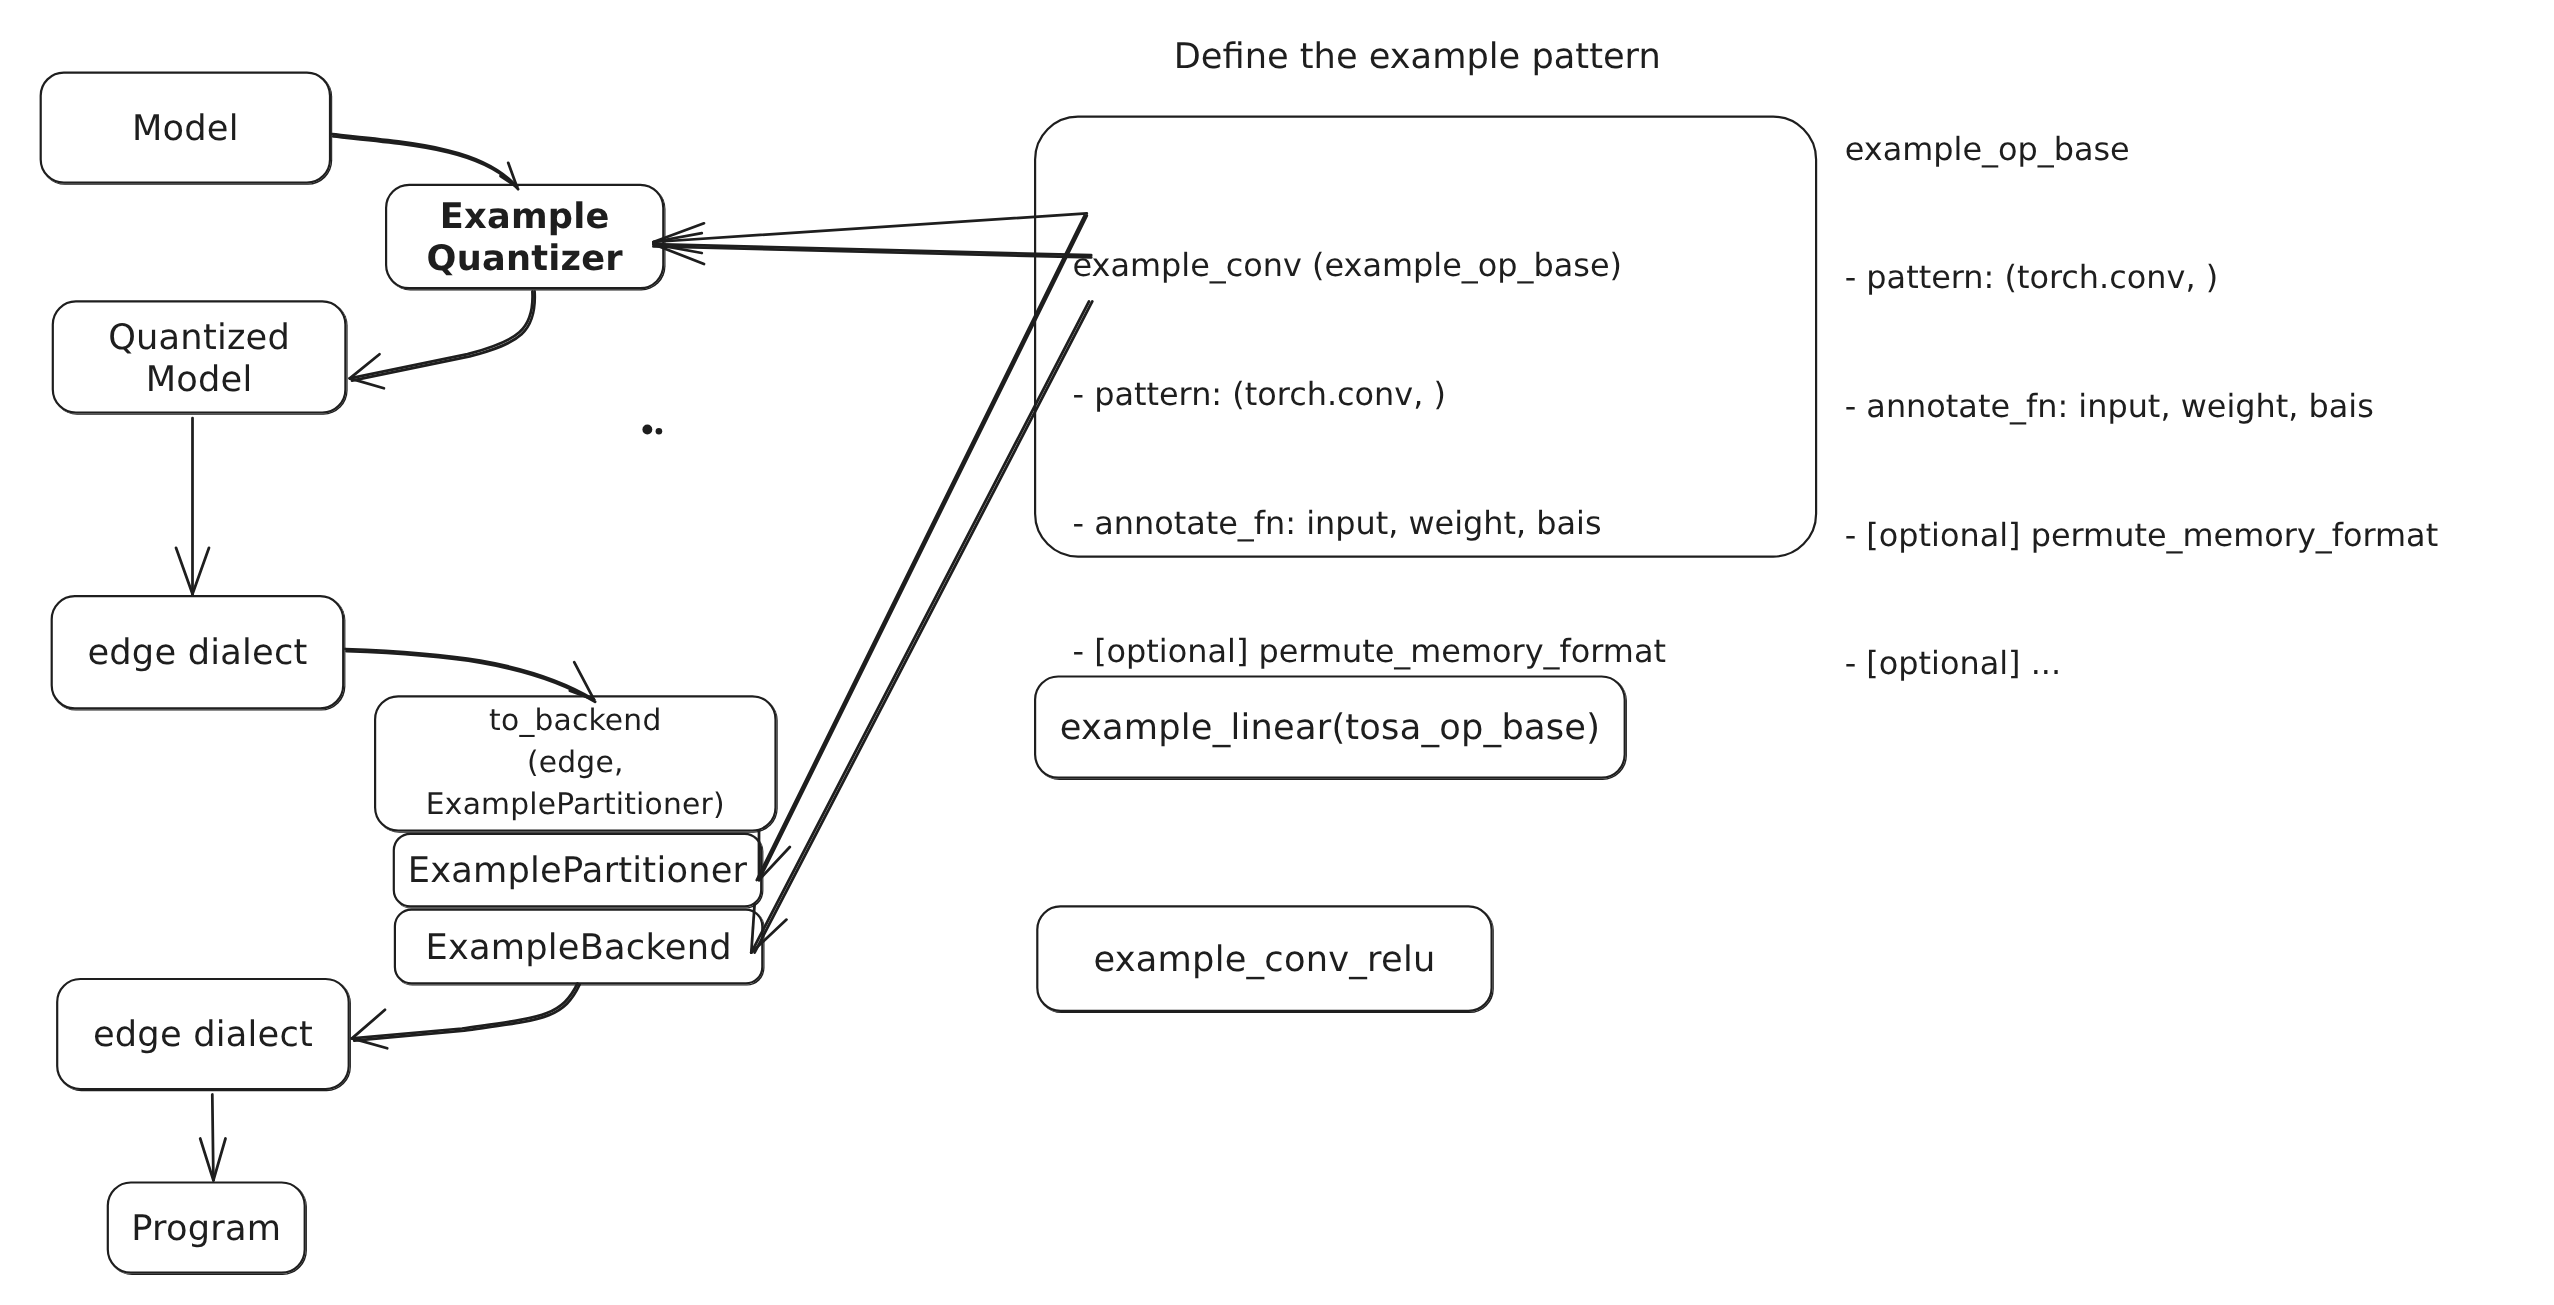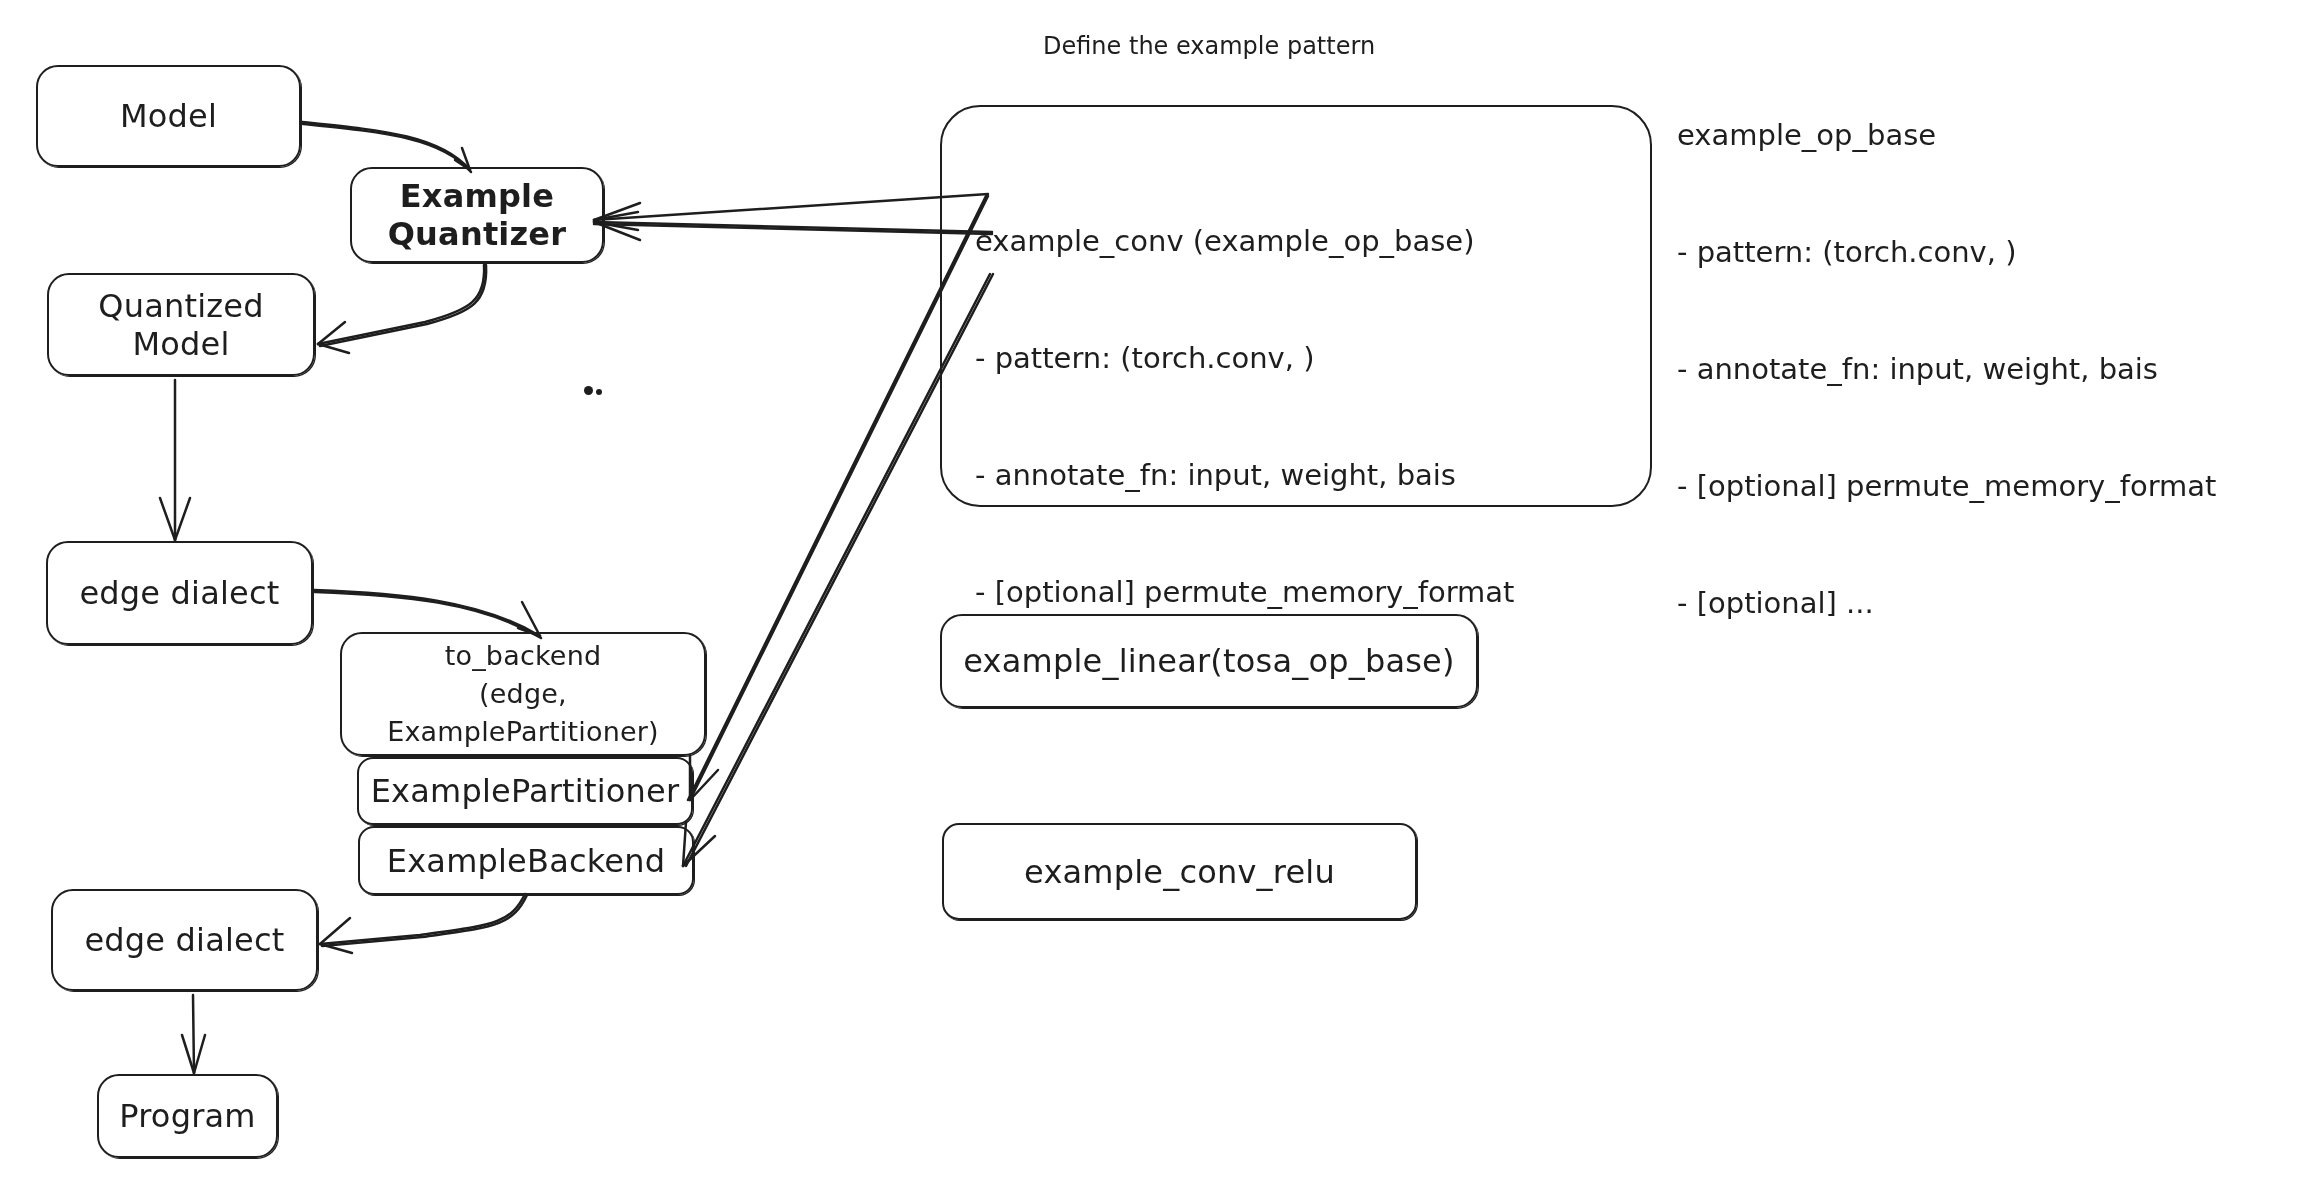--- a/index.html
+++ b/index.html
@@ -5,21 +5,21 @@
   html, body { margin: 0; padding: 0; background: #ffffff; }
   body { width: 2322px; height: 1186px; position: relative; overflow: hidden;
          font-family: "DejaVu Sans", sans-serif; color: #1e1e1e; }
   #canvas { position: absolute; left: 0; top: 0; width: 2322px; height: 1186px; }
   .node { position: absolute; border: 2.5px solid #1e1e1e; border-radius: 22px;
           box-sizing: border-box; display: flex; align-items: center; justify-content: center;
           text-align: center; background: transparent; box-shadow: 1px 1px 0 0 #1e1e1e; }
   .node span { font-size: 32px; line-height: 38px; white-space: pre-line; letter-spacing: 0.2px; }
   .big { position: absolute; border: 2.5px solid #1e1e1e; border-radius: 40px; box-sizing: border-box; }
   .textblock { position: absolute; font-size: 29px; line-height: 39px; white-space: pre; }
-  .title { position: absolute; font-size: 24px; white-space: pre; }
+  .title { position: absolute; font-size: 32px; white-space: pre; margin-left: 24px; }
   .dot { position: absolute; background: #1e1e1e; border-radius: 50%; }
 </style>
 </head>
 <body>
 
 <svg id="canvas" xmlns="http://www.w3.org/2000/svg" width="2322" height="1186">
   <g fill="none" stroke="#1e1e1e" stroke-width="2.5" stroke-linecap="round" stroke-linejoin="round">
 
     <g>
       <path d="M302,122 C380,130 440,135 470,170"></path>
@@ -130,21 +130,21 @@
 <div class="textblock" style="left:975px;top:144px;">
   <div>example_conv (example_op_base)</div>
   <div>- pattern: (torch.conv, )</div>
   <div>- annotate_fn: input, weight, bais</div>
   <div>- [optional] permute_memory_format</div>
 </div>
 
 <div class="node" style="left:940px;top:614px;width:538px;height:94px;">
   <span>example_linear(tosa_op_base)</span>
 </div>
-<div class="node" style="left:942px;top:823px;width:475px;height:97px;border-radius:17px;">
+<div class="node" style="left:942px;top:823px;width:415px;height:97px;">
   <span>example_conv_relu</span>
 </div>
 
 <div class="textblock" style="left:1677px;top:38px;">
   <div>example_op_base</div>
   <div>- pattern: (torch.conv, )</div>
   <div>- annotate_fn: input, weight, bais</div>
   <div>- [optional] permute_memory_format</div>
   <div>- [optional] ...</div>
 </div>

